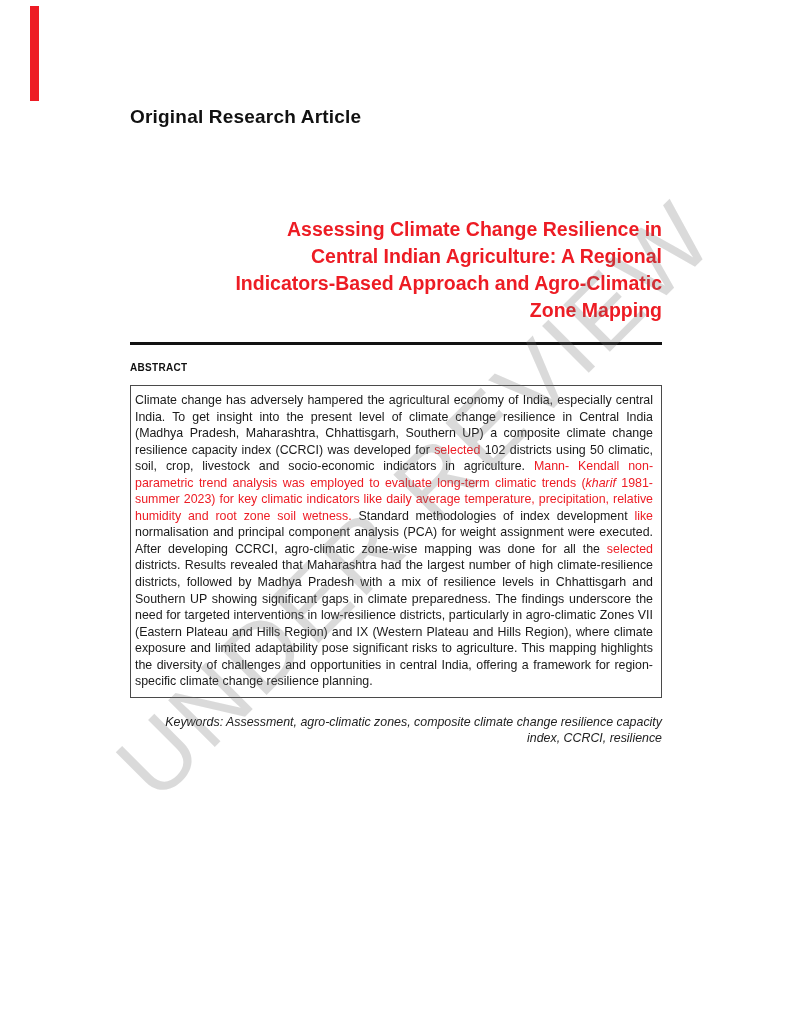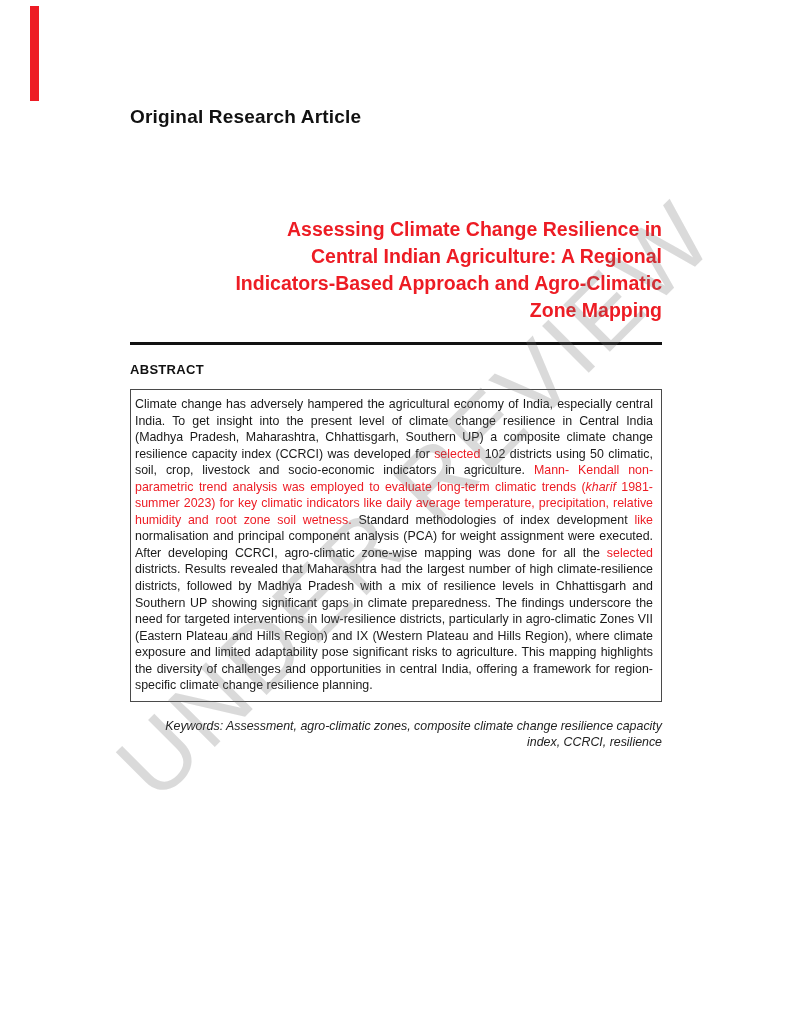--- a/index.html
+++ b/index.html
@@ -42,21 +42,21 @@
     line-height: 27px;
   }
   .title-line { display: block; }
   .divider {
     margin-top: 18px;
     width: 100%; height: 3px;
     background: #111;
   }
   .abstract-heading {
     margin-top: 17px;
-    font-size: 13px;
+    font-size: 10px;
     font-weight: bold;
     color: #111;
     letter-spacing: 0.3px;
   }
   .abstract-box {
     margin-top: 12px;
     border: 1.3px solid #4a4a4a;
     padding: 6px 8px 7px 4px;
     font-size: 12.4px;
     line-height: 16.55px;

